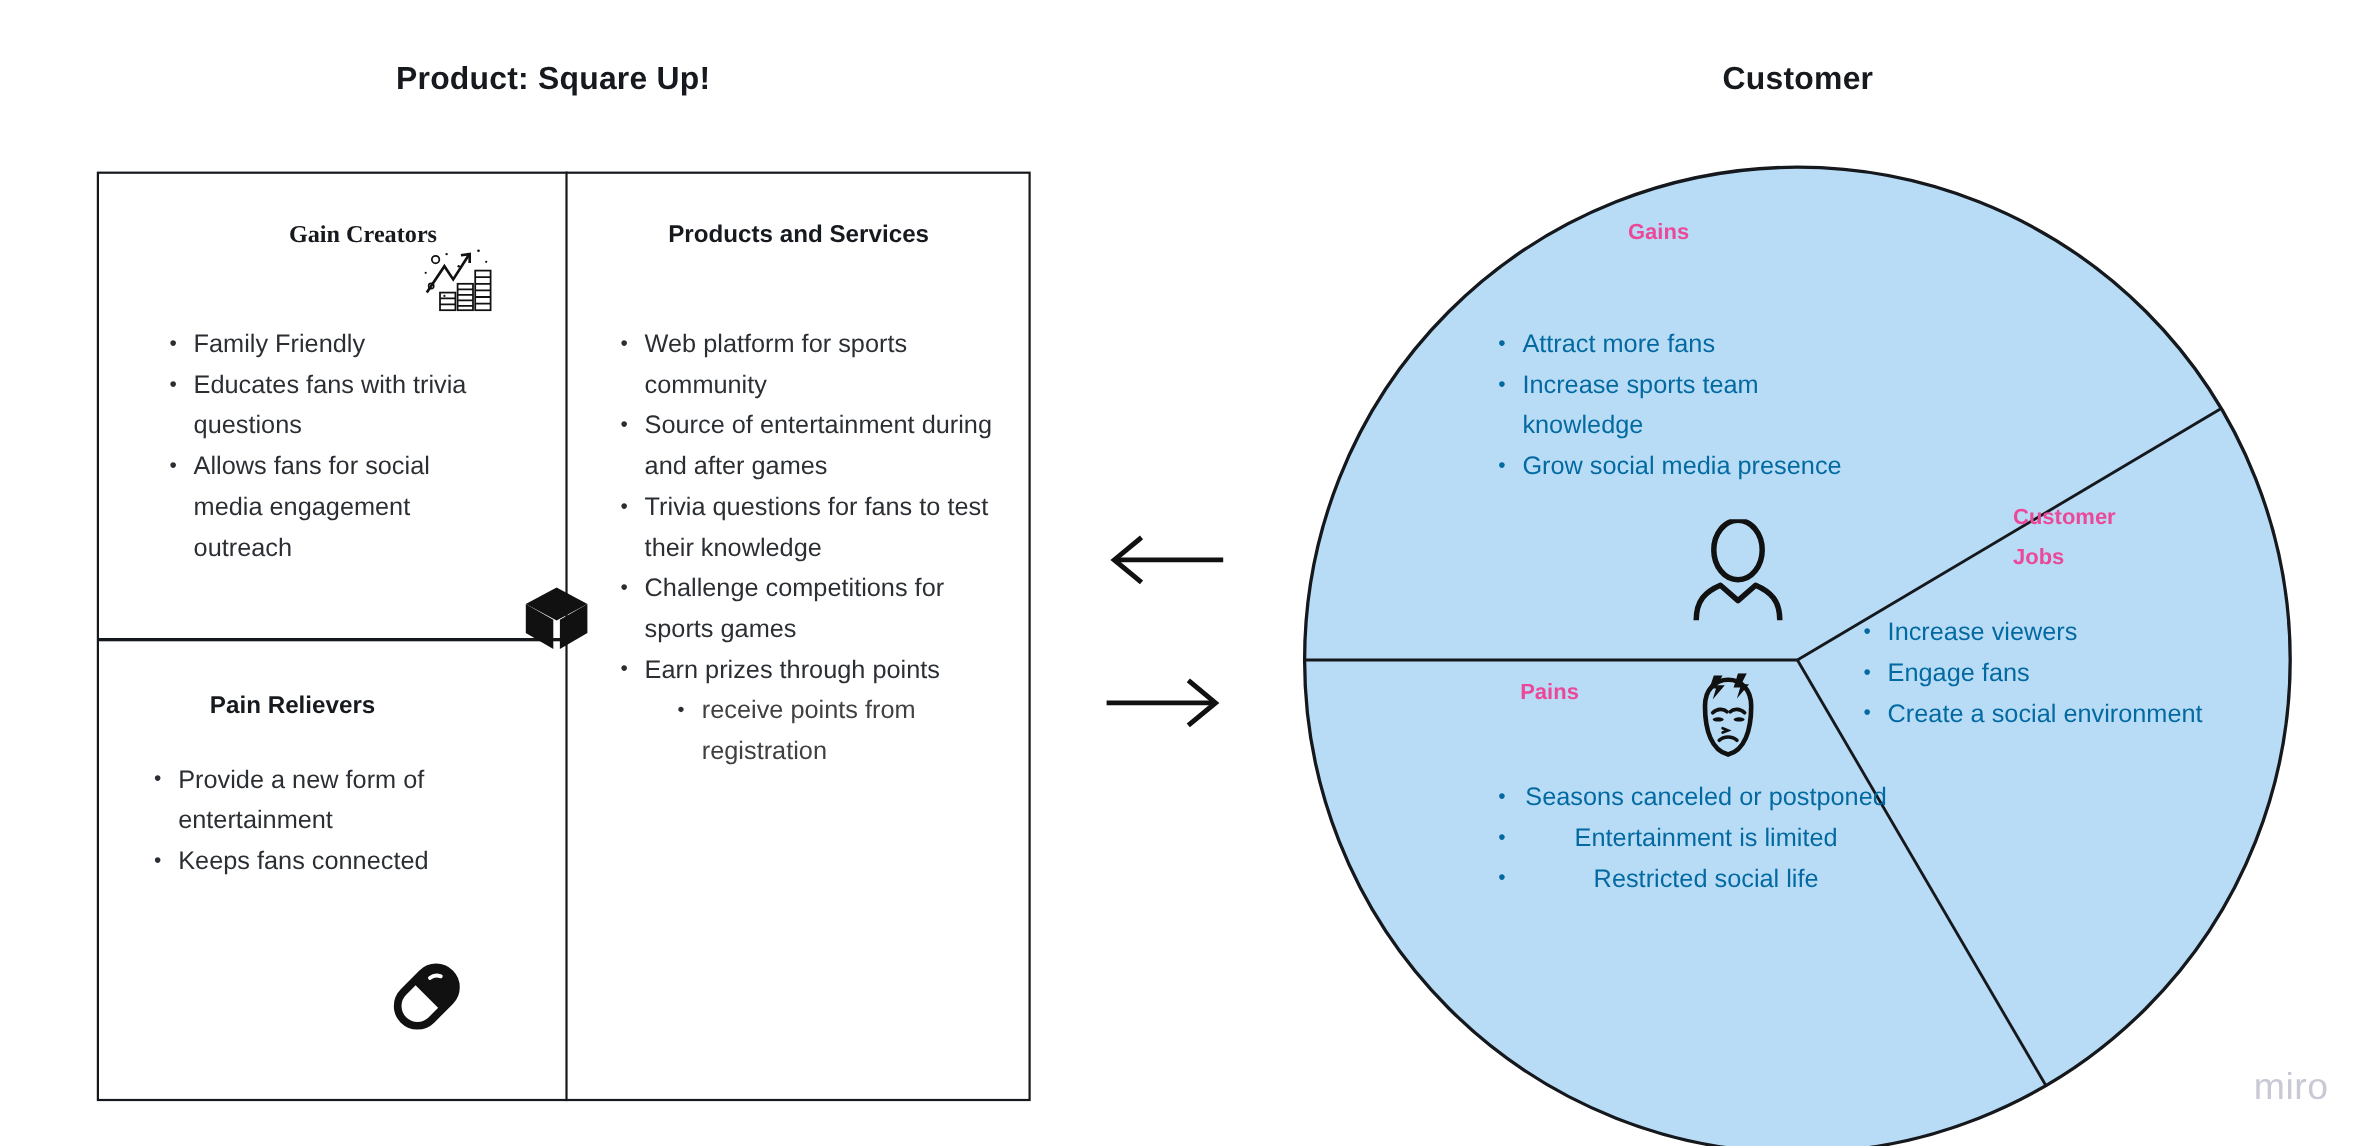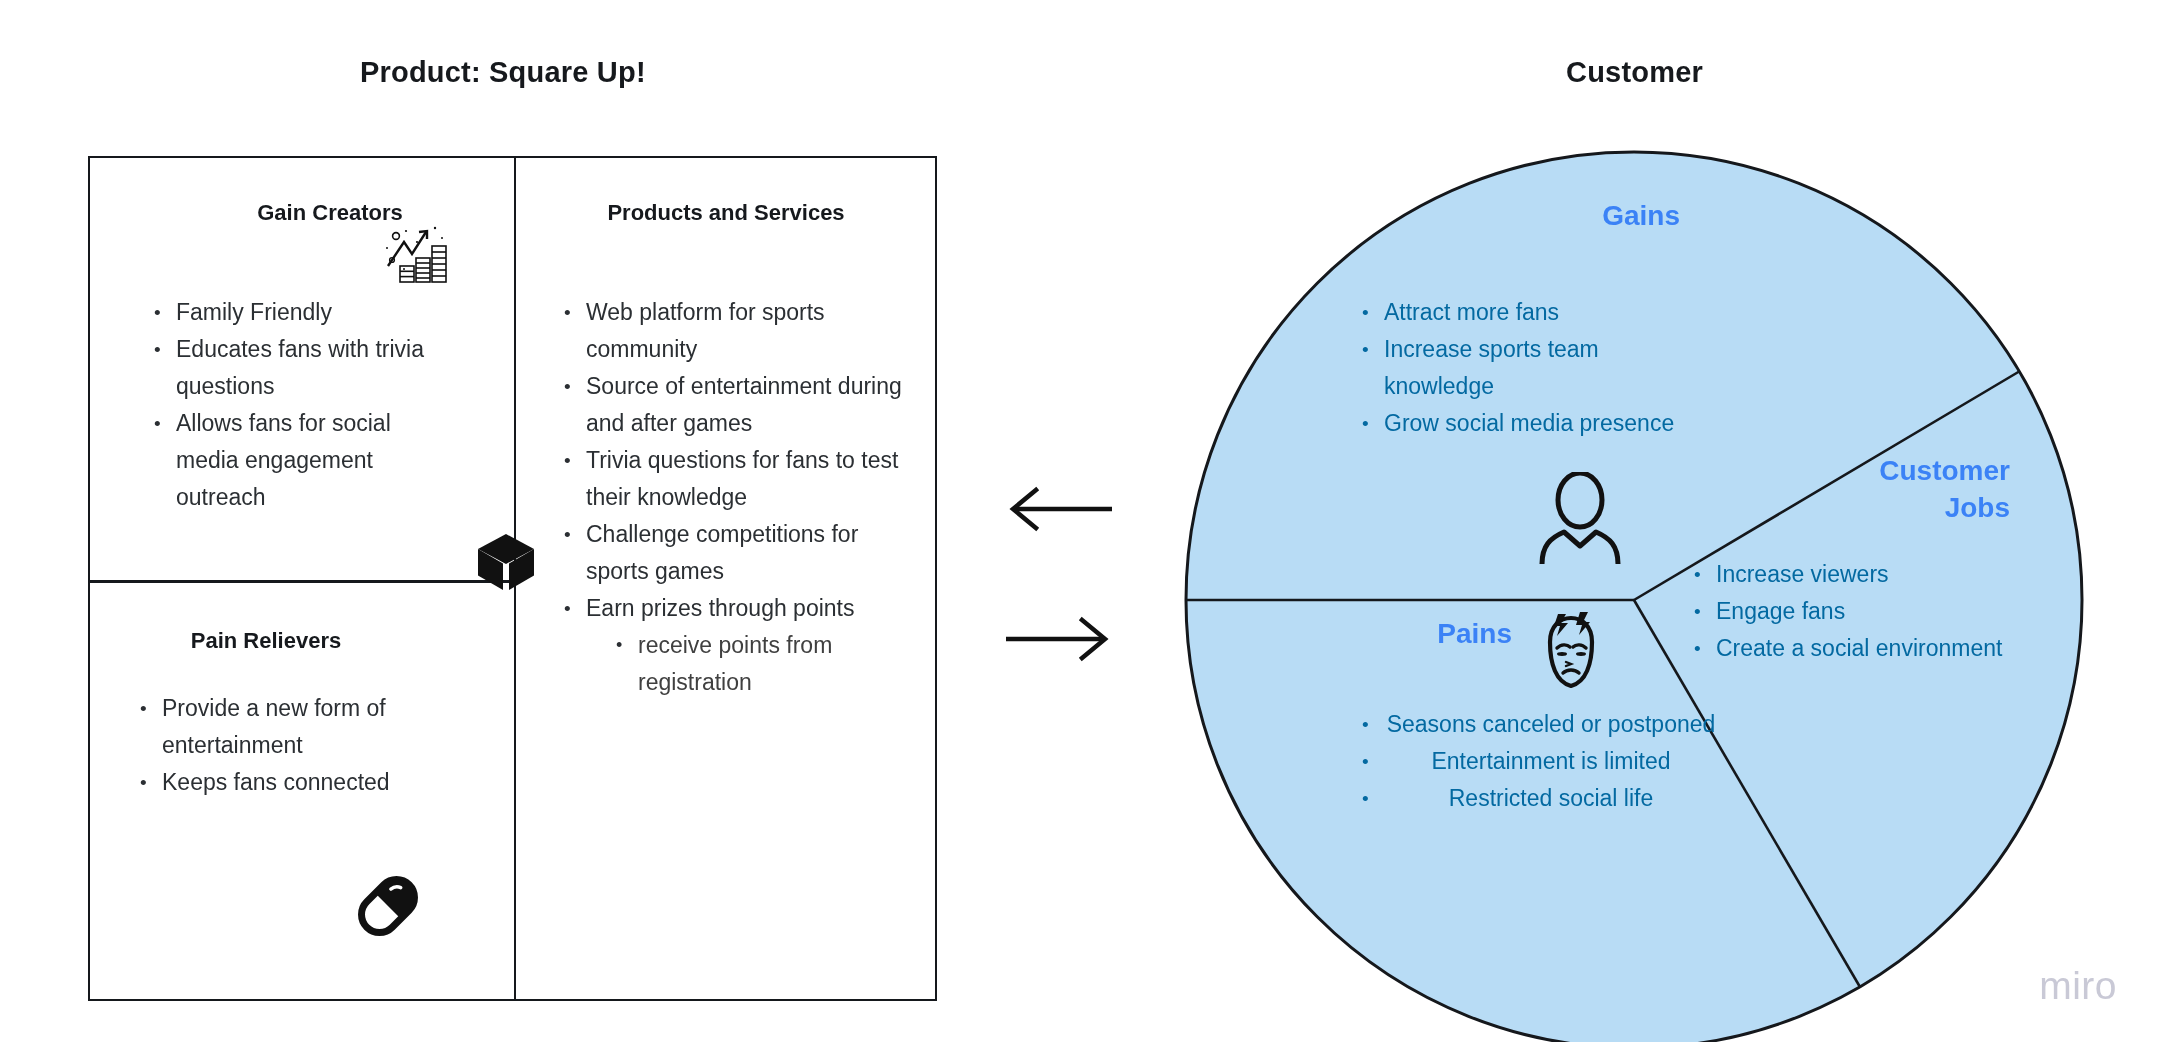--- a/index.html
+++ b/index.html
@@ -74,21 +74,21 @@
     position:relative;padding-left:26px;
     font-size:23px;line-height:37px;color:#404040;
   }
   ul.sub > li::before{
     content:"\2022";
     position:absolute;left:4px;top:0;
     font-size:18px;color:#2b2f33;
   }
 
   
-  #gain-creators-title{left:88px;top:200px;width:484px;}
+  #gain-creators-title{left:88px;top:200px;width:484px;font-family:Liberation Serif, serif;}
   #gain-creators-list{left:150px;top:294px;width:300px;}
 
   #pain-relievers-title{left:88px;top:628px;width:356px;}
   #pain-relievers-list{left:136px;top:690px;width:360px;}
 
   #products-title{left:516px;top:200px;width:420px;}
   #products-list{left:560px;top:294px;width:350px;}
 
   
   .icon{position:absolute;}
@@ -101,42 +101,42 @@
   #arrow-right{position:absolute;left:1004px;top:608px;width:110px;height:62px;}
 
   
   #customer-circle{
     position:absolute;
     left:1182px;top:148px;
     width:904px;height:904px;
   }
   .circle-text{position:absolute;}
   .circle-title{
-    font-size:28px;font-weight:bold;color:#3b82f6;
-    white-space:nowrap;text-align:right;
+    font-size:20px;font-weight:bold;color:#ec4899;
+    white-space:nowrap;text-align:left;
   }
   ul.bul.on-blue > li,ul.bul.on-blue > li::before{color:#0369a1;}
 
   #gains-title{left:1480px;top:200px;width:200px;}
   #gains-list{left:1358px;top:294px;width:340px;}
 
   #pains-title{left:1382px;top:618px;width:130px;}
   #pains-list{left:1358px;top:610px;width:360px;}
 
   #jobs-title{left:1830px;top:452px;width:180px;line-height:37px;}
   #jobs-list{left:1690px;top:556px;width:440px;}
 
   #person-icon{position:absolute;left:1536px;top:472px;width:88px;height:92px;}
   #pains-face-icon{position:absolute;left:1530px;top:612px;width:82px;height:88px;}
 
   
   #miro-watermark{
     position:absolute;
     right:42px;bottom:34px;
-    font-size:39px;
+    font-size:34px;
     letter-spacing:.5px;
     color:#c9c9d6;
     font-family:"Liberation Sans", sans-serif;
   }
 </style>
 </head>
 <body>
 
 <div class="canvas">
 

